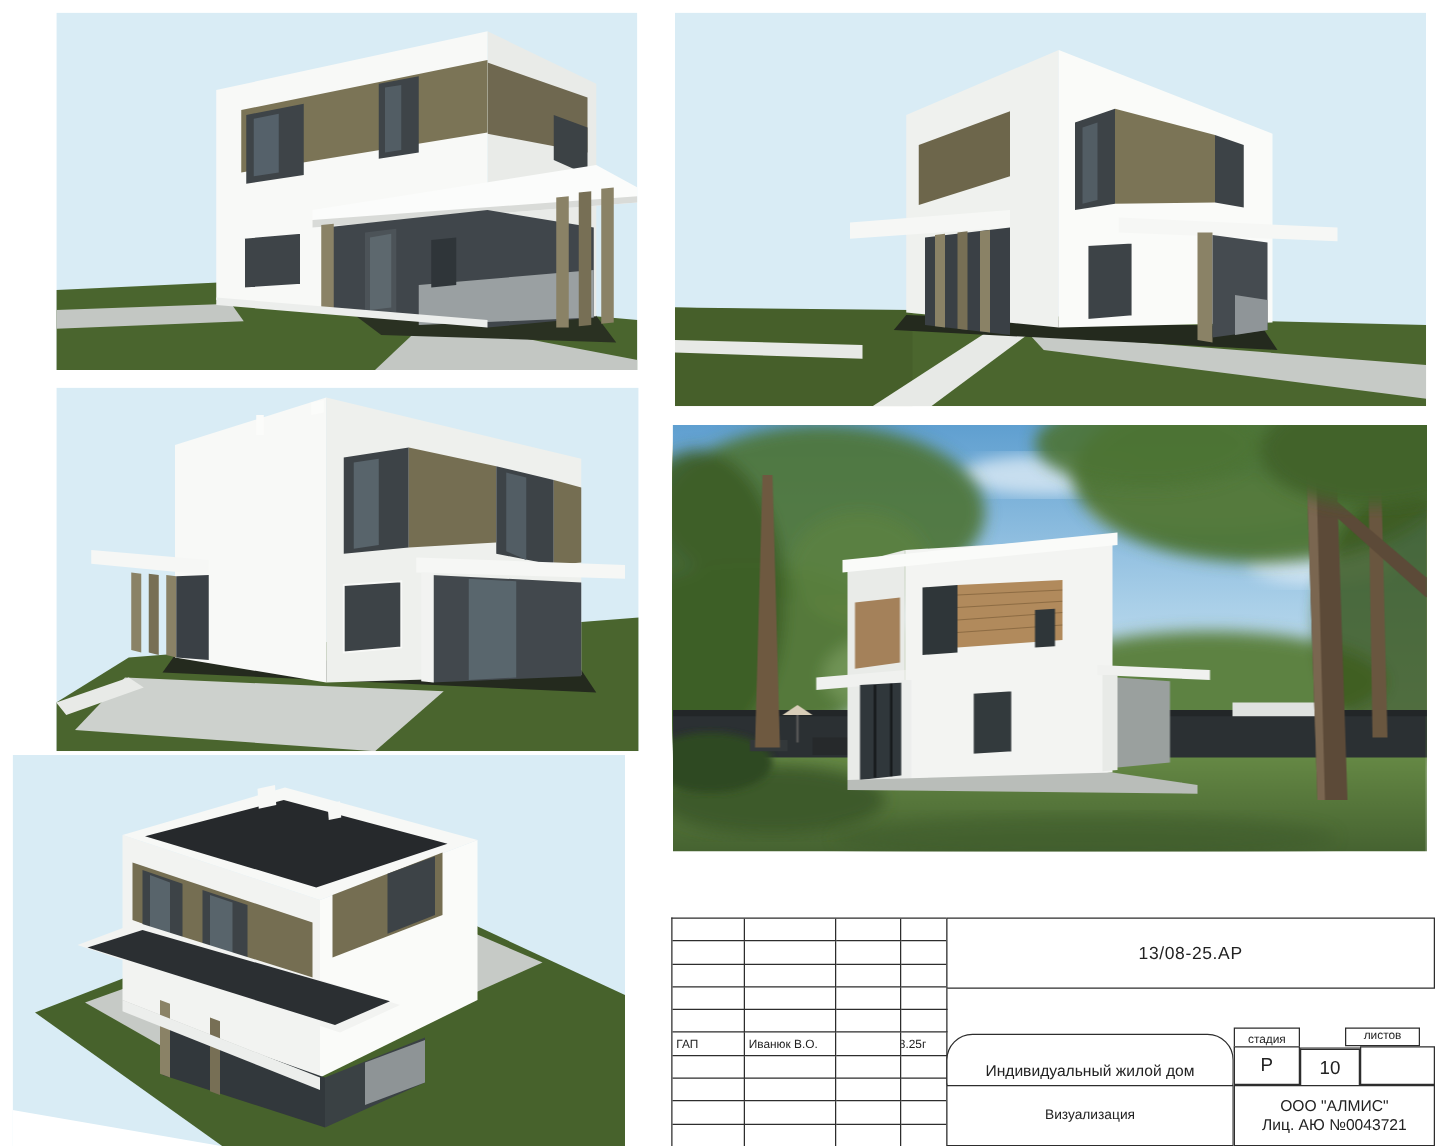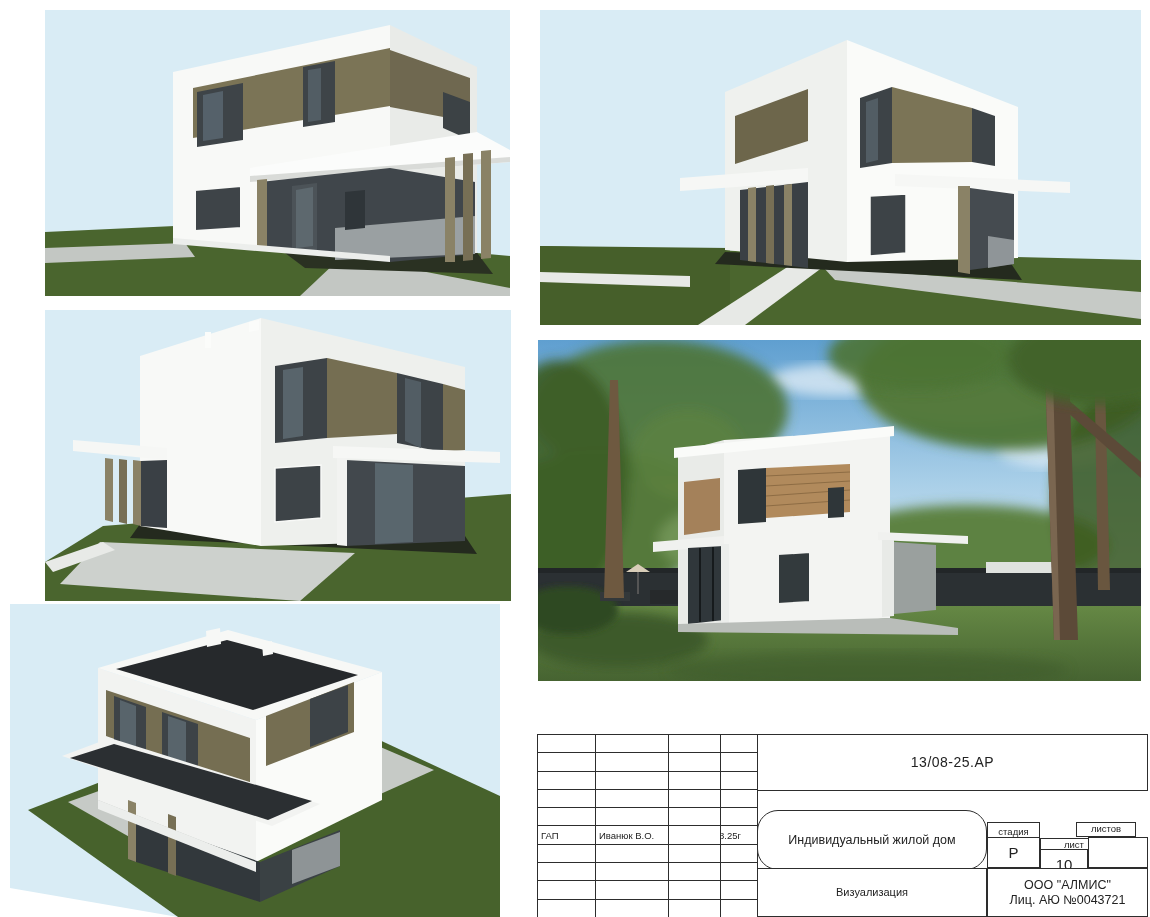--- a/index.html
+++ b/index.html
@@ -284,28 +284,28 @@
         <div></div>
       <div></div>
         <div></div>
         <div></div>
         <div></div>
     </div>
 
     <div class="cell doc-code" style="left:220px; top:0; width:391px; height:57px;">13/08-25.АР</div>
 
 
-    <div class="cell obj-name" style="left:220px; top:76px; width:230px; height:60px;border-radius:21px;">Индивидуальный жилой дом</div>
+    <div class="cell obj-name" style="left:220px; top:93px; width:230px; height:60px;border-radius:21px;">Индивидуальный жилой дом</div>
 
     <div class="cell small-hdr" style="left:450px; top:88px; width:53px; height:20px;">стадия</div>
     <div class="cell small-hdr" style="left:503px; top:104px; width:68px; height:15px;">лист</div>
     <div class="cell small-hdr" style="left:539px; top:88px; width:60px; height:15px;">листов</div>
 
     <div class="cell big-val" style="left:450px; top:103px; width:53px; height:31px;">Р</div>
-    <div class="cell big-val" style="left:503px; top:115px; width:48px; height:31px;">10</div>
+    <div class="cell big-val" style="left:503px; top:105px; width:48px; height:31px;">10</div>
     <div class="cell big-val" style="left:551px; top:103px; width:60px; height:31px;"></div>
 
     <div class="cell view-title" style="left:220px; top:134px; width:230px; height:49px;">Визуализация</div>
 
     <div class="cell company" style="left:450px; top:134px; width:161px; height:49px;">
       <div>ООО "АЛМИС"</div>
       <div>Лиц.  АЮ  №0043721</div>
     </div>
   </div>
 

